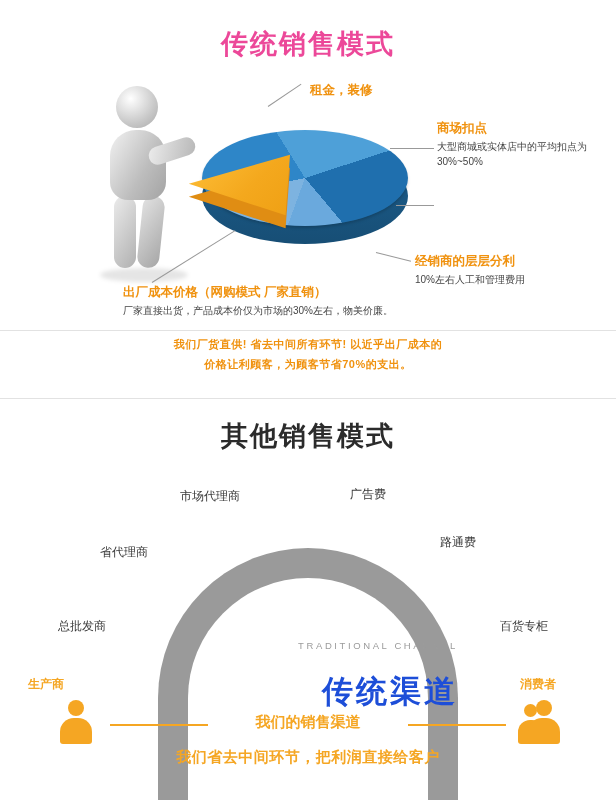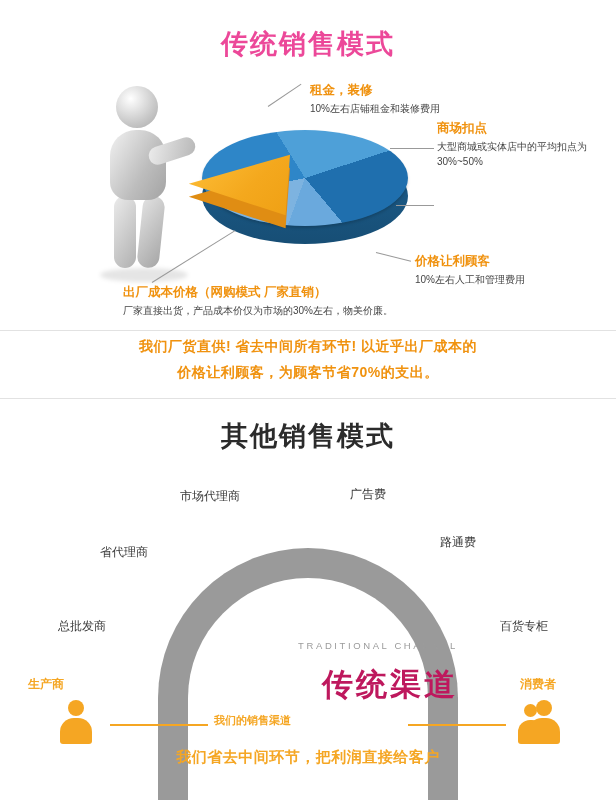--- a/index.html
+++ b/index.html
@@ -152,21 +152,21 @@
   }
 
   
   .highlight-box {
     position: absolute;
     left: 0; top: 334px;
     width: 616px;
     text-align: center;
   }
   .highlight-box .hl-line {
-    font-size: 14px;
+    font-size: 11px;
     color: #f0920f;
     font-weight: bold;
     line-height: 1.85;
     letter-spacing: 0.5px;
   }
   .divider {
     position: absolute;
     left: 0;
     width: 616px;
     height: 1px;
@@ -211,23 +211,23 @@
     text-align: right;
   }
   .arch-sub {
     font-size: 9.5px;
     color: #9b9b9b;
     letter-spacing: 2.6px;
   }
   .arch-title {
     font-size: 31px;
     font-weight: bold;
-    color: #be185d;
+    color: #1d4ed8;
     letter-spacing: 3px;
-    margin-top: 13px;
+    margin-top: 20px;
   }
 
   .node-label {
     position: absolute;
     font-size: 12px;
     color: #3a3a3a;
     white-space: nowrap;
   }
   .node-label.accent {
     color: #f5a623;
@@ -271,22 +271,23 @@
     position: absolute;
     left: 110px; top: 324px;
     width: 396px;
     height: 2px;
     background: #f5a623;
   }
   .bottom-line-label {
     position: absolute;
     left: 208px; top: 313px;
     width: 200px;
+    text-align: center;
     background: #ffffff;
-    font-size: 11px;
+    font-size: 15px;
     font-weight: bold;
     color: #f5a623;
     padding: 0 6px;
   }
   .bottom-caption {
     position: absolute;
     left: 0; top: 348px;
     width: 616px;
     text-align: center;
     font-size: 15px;
@@ -319,31 +320,30 @@
   </div>
 
   <div class="lead-line" style="left:268px; top:106px; width:40px; transform: rotate(-34deg);"></div>
   <div class="lead-line" style="left:390px; top:148px; width:44px;"></div>
   <div class="lead-line" style="left:396px; top:205px; width:38px;"></div>
   <div class="lead-line" style="left:376px; top:252px; width:36px; transform: rotate(14deg);"></div>
   <div class="lead-line" style="left:152px; top:282px; width:98px; transform: rotate(-32deg);"></div>
 
   <div class="callout" style="left:310px; top:82px; width:150px;">
     <div class="c-title">租金，装修</div>
-    <div class="c-desc">10%左右店铺租金和装修费用</div>
   </div>
 
   <div class="callout" style="left:437px; top:120px; width:166px;">
     <div class="c-title">商场扣点</div>
     <div class="c-desc">大型商城或实体店中的平均扣点为30%~50%</div>
   </div>
 
 
   <div class="callout" style="left:415px; top:253px; width:180px;">
-    <div class="c-title">价格让利顾客</div>
+    <div class="c-title">经销商的层层分利</div>
     <div class="c-desc">10%左右人工和管理费用</div>
   </div>
 
   <div class="callout" style="left:123px; top:284px; width:330px;">
     <div class="c-title">出厂成本价格（网购模式 厂家直销）</div>
     <div class="c-desc">厂家直接出货，产品成本价仅为市场的30%左右，物美价廉。</div>
   </div>
 
   <div class="divider" style="top:330px;"></div>
 </div>

